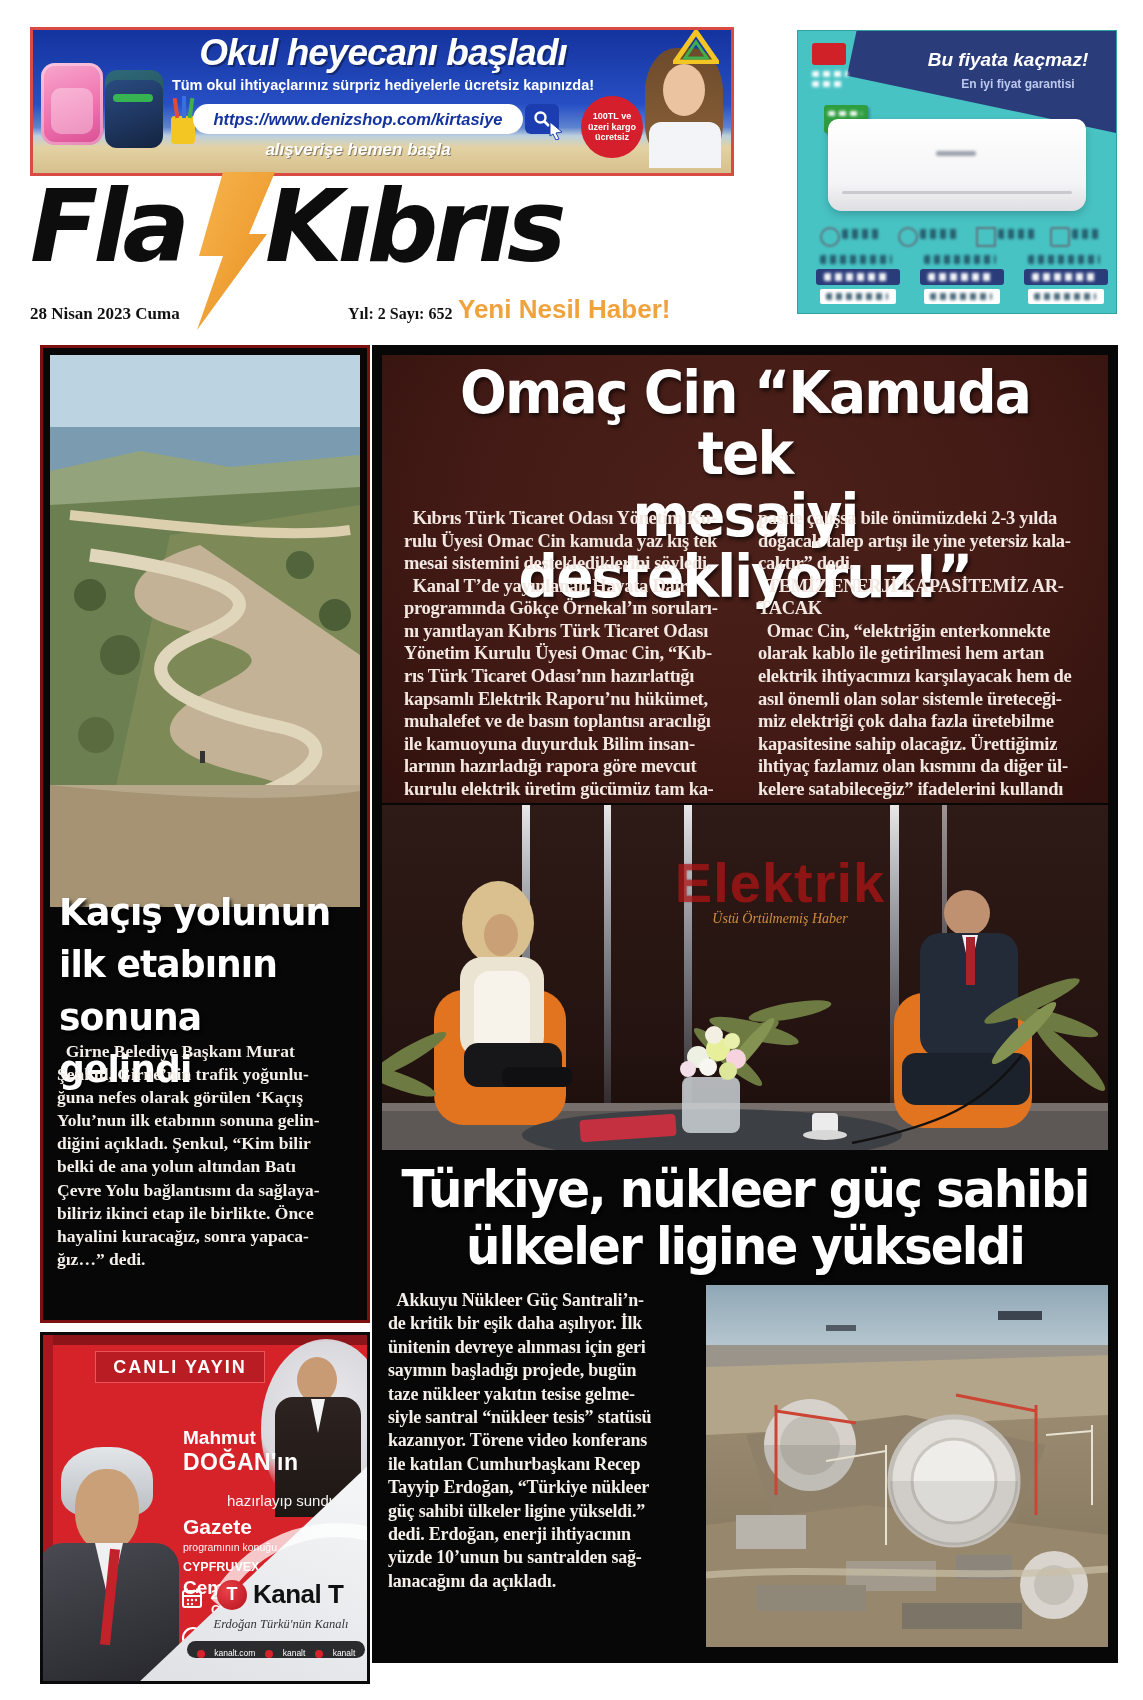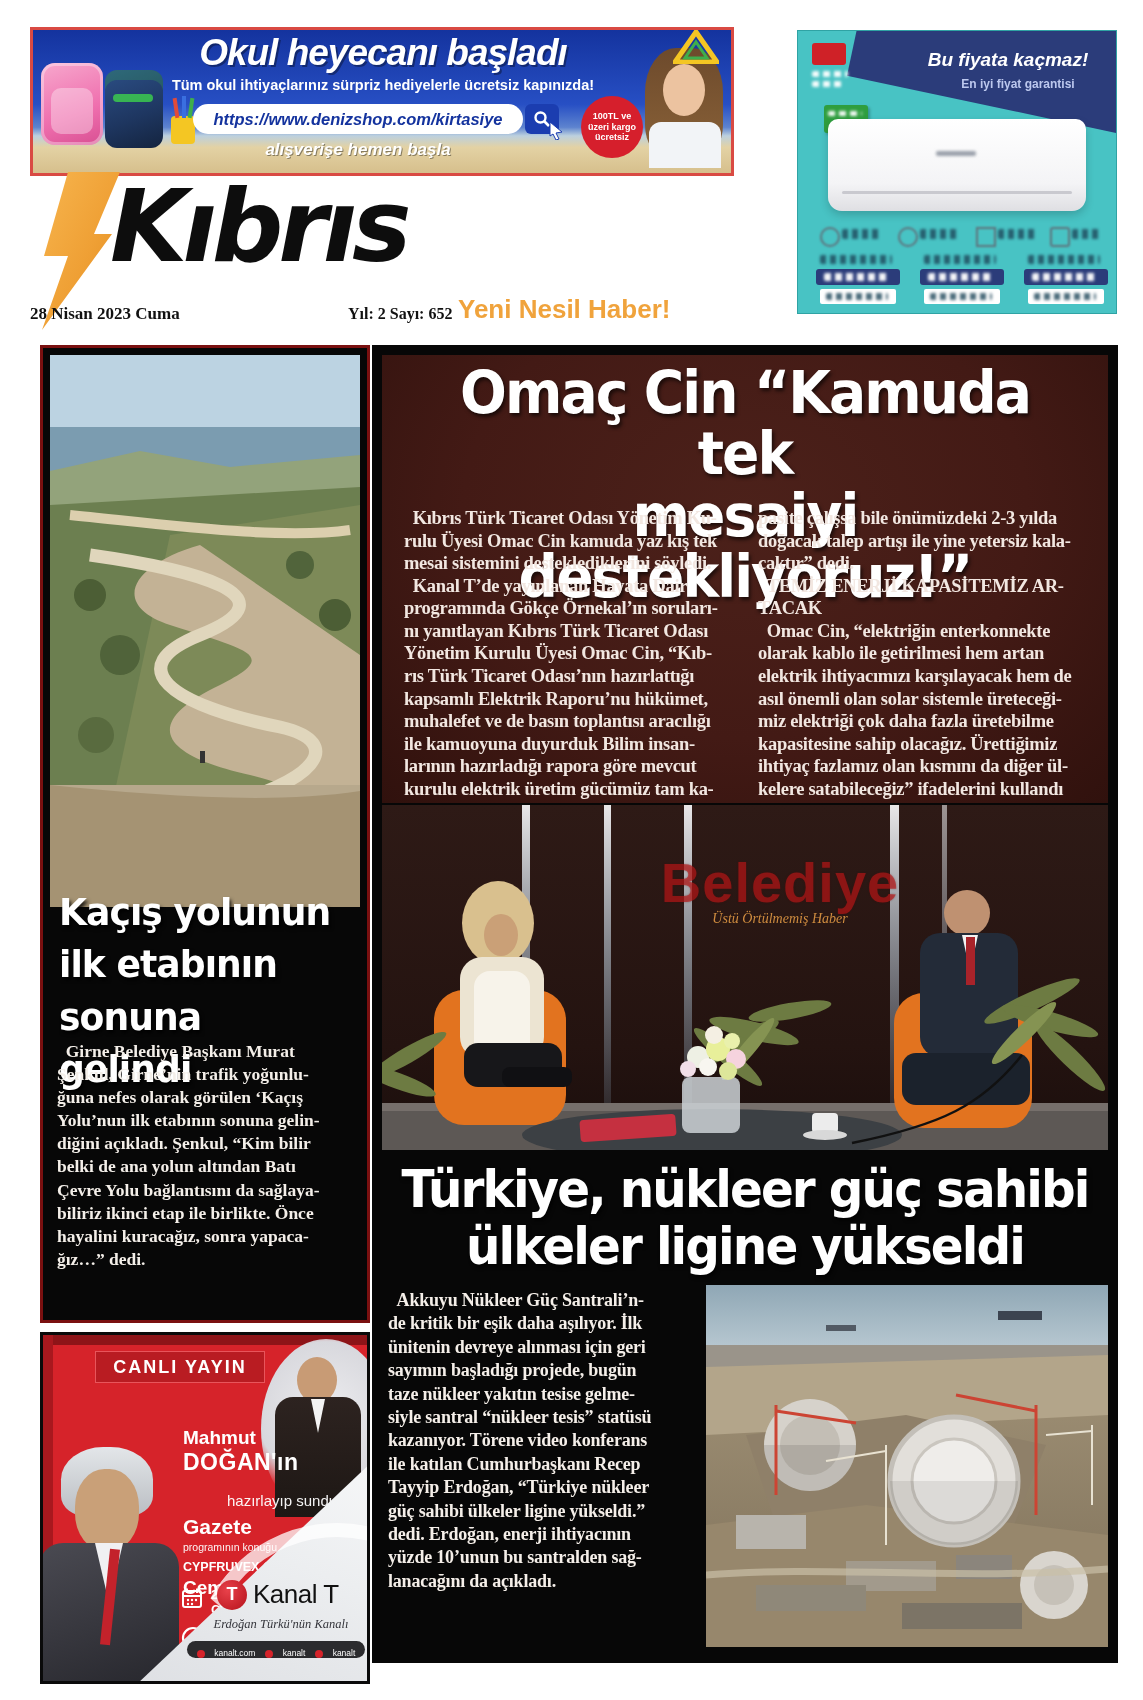--- a/index.html
+++ b/index.html
@@ -106,20 +106,22 @@
     <div class="abs blurbar txtstripe-dark" style="left:132px;top:262px;width:62px;height:7px;"></div>
     <div class="abs blurbar txtstripe-dark" style="left:230px;top:224px;width:72px;height:9px;"></div>
     <div class="abs" style="left:226px;top:238px;width:84px;height:16px;background:#2b3c7a;border-radius:3px;"></div>
     <div class="abs blurbar txtstripe" style="left:234px;top:242px;width:66px;height:8px;"></div>
     <div class="abs" style="left:230px;top:258px;width:76px;height:15px;background:#fff;border-radius:2px;"></div>
     <div class="abs blurbar txtstripe-dark" style="left:236px;top:262px;width:62px;height:7px;"></div>
   </div>
 
   <div class="abs" style="left:30px;top:172px;width:700px;height:160px;">
     <div class="abs" style="left:0;top:0;display:flex;align-items:flex-start;">
+      <span style="font-family:'DejaVu Sans',sans-serif;font-weight:bold;font-style:italic;font-size:100px;line-height:1.1;
+                   color:#0d0d0d;letter-spacing:-5px;">Fla</span>
       <svg width="100" height="158" viewBox="0 0 100 158" style="margin:0 -14px 0 -6px;">
         <defs>
           <linearGradient id="boltg" x1="0" y1="0" x2="1" y2="1">
             <stop offset="0" stop-color="#f7b54e"></stop>
               <stop offset=".55" stop-color="#efa035"></stop>
               <stop offset="1" stop-color="#e08a1d"></stop>
           </linearGradient>
         </defs>
         <polygon points="60,0 96,0 70,62 88,62 18,158 44,84 20,84 44,0" fill="url(#boltg)"></polygon>
       </svg>
@@ -224,21 +226,21 @@
       </svg>
       <div style="color:#fff;font-size:25px;font-weight:normal;letter-spacing:1px;">15:15</div>
     </div>
 
     <div class="abs" style="left:0;top:0;width:100%;height:100%;background:linear-gradient(200deg,#ffffff 0%,#eceef0 55%,#dcdee2 100%);
                 clip-path:polygon(100% 38%,100% 100%,30% 100%);"></div>
     <div class="abs" style="left:150px;top:188px;width:260px;height:260px;border-radius:50%;border:14px solid rgba(255,255,255,.75);clip-path:inset(0 0 40% 0);transform:rotate(40deg);"></div>
     <div class="abs" style="left:174px;top:244px;display:flex;align-items:center;gap:6px;">
       <div style="width:30px;height:30px;border-radius:50%;background:radial-gradient(circle at 35% 35%,#e8414a,#b5121b);
                   color:#fff;font-weight:bold;font-size:18px;display:flex;align-items:center;justify-content:center;">T</div>
-      <div style="font-size:26px;font-weight:normal;color:#111;letter-spacing:-.5px;">Kanal T</div>
+      <div style="font-size:26px;font-weight:bold;color:#111;letter-spacing:-.5px;">Kanal T</div>
     </div>
     <div class="abs" style="left:158px;top:282px;width:160px;text-align:center;font-family:'Liberation Serif',serif;font-style:italic;
                 font-size:12.5px;color:#33343a;">Erdoğan Türkü'nün Kanalı</div>
     <div class="abs" style="left:144px;top:306px;width:178px;height:17px;border-radius:9px;background:#2b2b2e;display:flex;align-items:flex-end;justify-content:space-evenly;">
       <span style="width:8px;height:8px;border-radius:50%;background:#d6232a;display:inline-block;"></span>
       <span style="color:#fff;font-size:8.5px;">kanalt.com</span>
       <span style="width:8px;height:8px;border-radius:50%;background:#d6232a;display:inline-block;"></span>
       <span style="color:#fff;font-size:8.5px;">kanalt</span>
       <span style="width:8px;height:8px;border-radius:50%;background:#d6232a;display:inline-block;"></span>
       <span style="color:#fff;font-size:8.5px;">kanalt</span>
@@ -344,21 +346,21 @@
             <circle cx="350" cy="236" r="8" fill="#e9f0ac"></circle>
         </g>
         <rect x="198" y="312" width="96" height="22" rx="4" fill="#c53040" transform="rotate(-4 246 323)"></rect>
         <rect x="430" y="308" width="26" height="20" rx="4" fill="#ececec"></rect>
         <ellipse cx="443" cy="330" rx="22" ry="5" fill="#d8d8d8"></ellipse>
         <path d="M640,250 C600,300 560,320 470,338" stroke="#111" stroke-width="2.5" fill="none"></path>
       </svg>
 
       <div class="abs" style="left:218px;top:50px;width:360px;text-align:center;">
         <div style="font-size:56px;font-weight:bold;color:rgba(190,25,25,.62);letter-spacing:1px;line-height:1;
-                    text-shadow:0 0 2px rgba(90,10,10,.4);">Belediye</div>
+                    text-shadow:0 0 2px rgba(90,10,10,.4);">Elektrik</div>
         <div style="font-family:'Liberation Serif',serif;font-style:italic;font-size:14px;color:rgba(235,160,70,.85);">Üstü Örtülmemiş Haber</div>
       </div>
     </div>
 
     <div class="abs hl cond" style="left:10px;top:816px;width:726px;font-size:51px;line-height:1.12;text-shadow:2px 3px 4px rgba(0,0,0,.7);">Türkiye, nükleer güç sahibi
 ülkeler ligine yükseldi</div>
     <div class="abs serifbody" style="left:16px;top:944px;width:312px;font-size:18px;line-height:1.3;color:#f5efe9;letter-spacing:-.2px;">  Akkuyu Nükleer Güç Santrali’n-
 de kritik bir eşik daha aşılıyor. İlk
 ünitenin devreye alınması için geri
 sayımın başladığı projede, bugün

